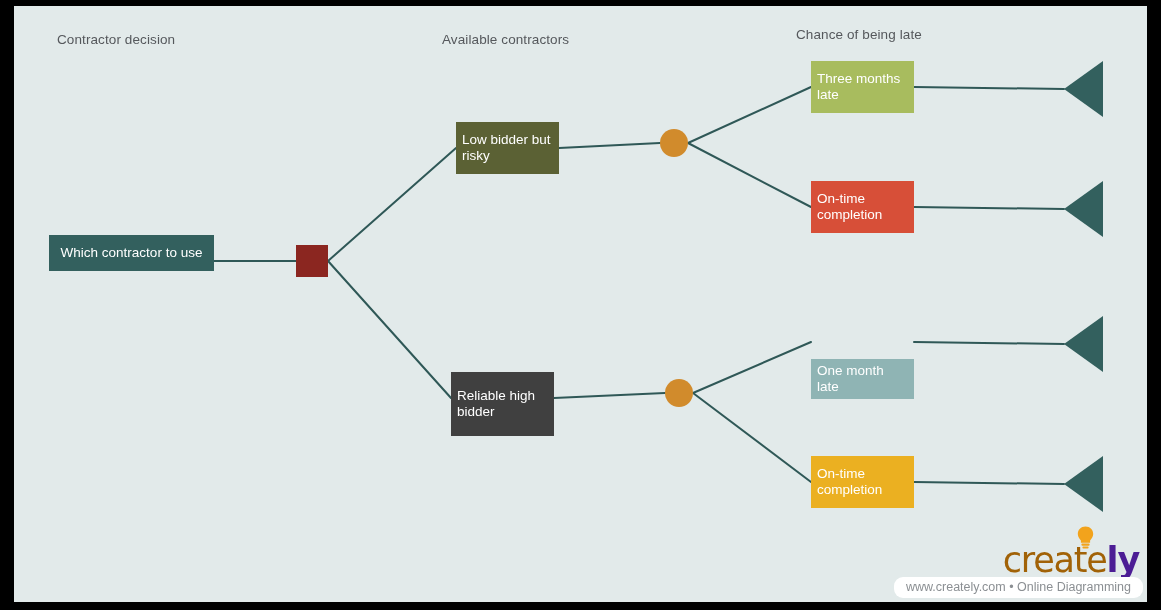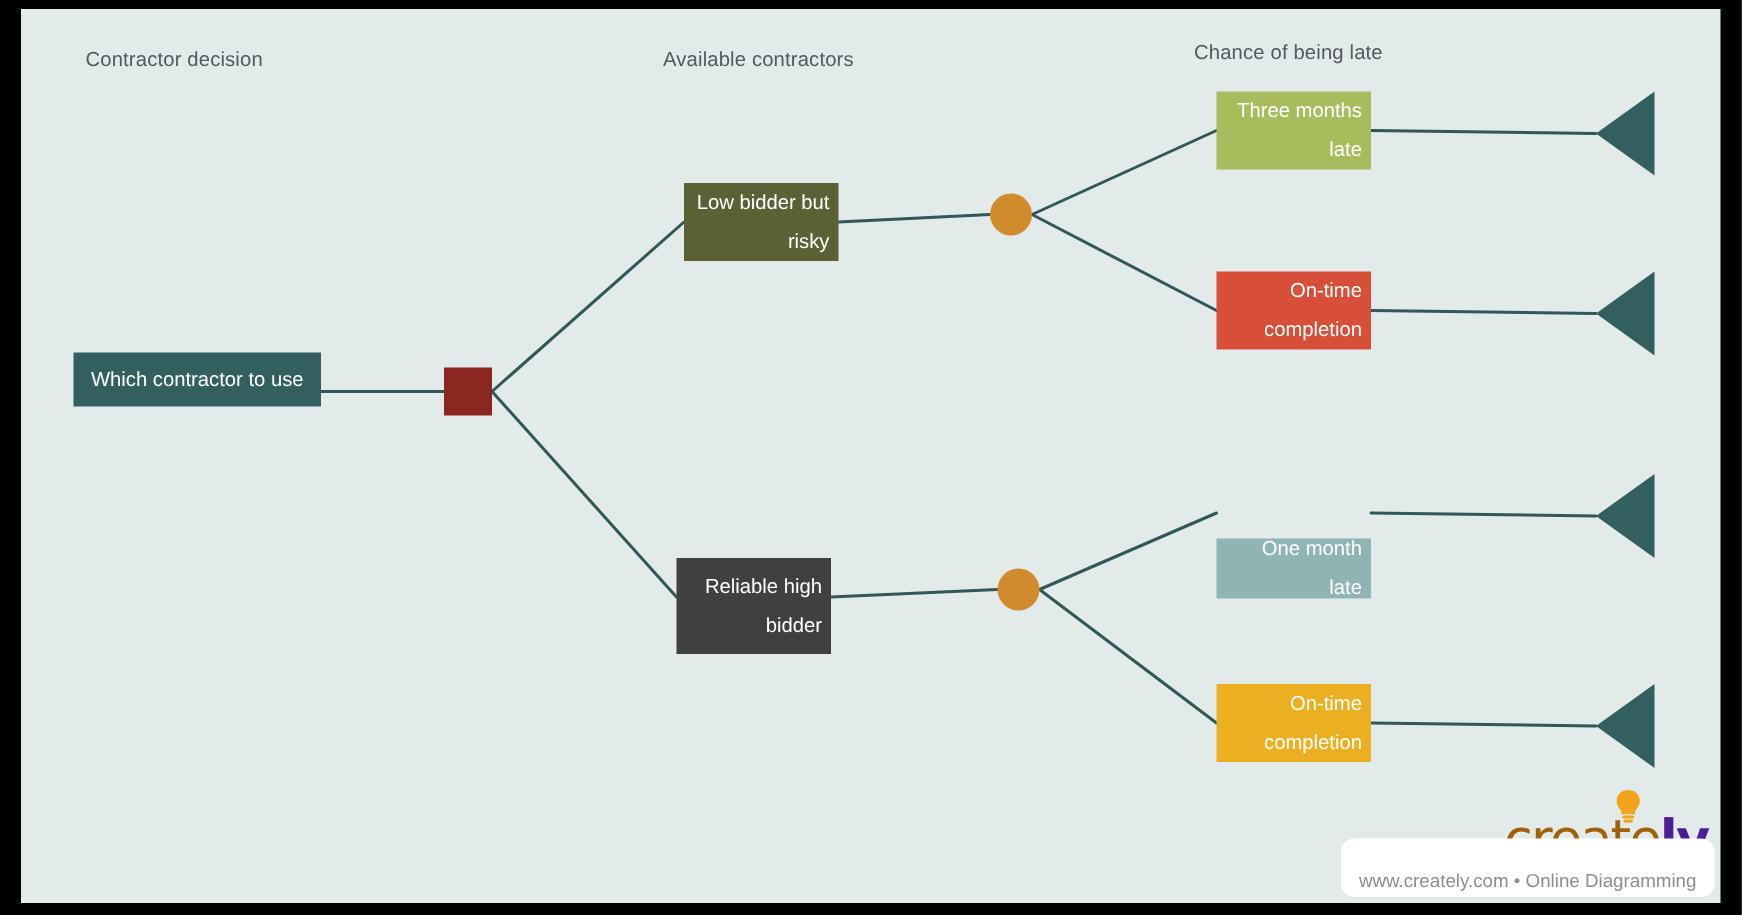--- a/index.html
+++ b/index.html
@@ -34,24 +34,24 @@
     color: #55585c;
     font-size: 13.5px;
     letter-spacing: 0.1px;
     white-space: nowrap;
   }
   .node {
     position: absolute;
     display: flex;
     align-items: center;
     justify-content: center;
-    text-align: right;
+    text-align: left;
     color: #ffffff;
     font-size: 13.5px;
-    line-height: 26px;
+    line-height: 16px;
     box-sizing: border-box;
     padding: 2px 6px;
   }
   
   #brand {
     position: absolute;
     right: 0px;
     bottom: 0px;
     width: 240px;
     height: 78px;
@@ -66,21 +66,21 @@
     white-space: nowrap;
   }
   #brand-logo .c-blue { color: #a16207; }
   #brand-logo .c-orange { color: #4c1d95; font-weight: bold; }
   #brand-plate {
     position: absolute;
     right: 4px;
     bottom: 4px;
     background: #ffffff;
     border-radius: 9px;
-    padding: 21px 12px 4px 12px;
+    padding: 3px 12px 4px 12px;
     color: #8b8f93;
     font-size: 12.5px;
     white-space: nowrap;
   }
   #bulb {
     position: absolute;
     right: 52px;
     bottom: 52px;
     width: 19px;
     height: 24px;

